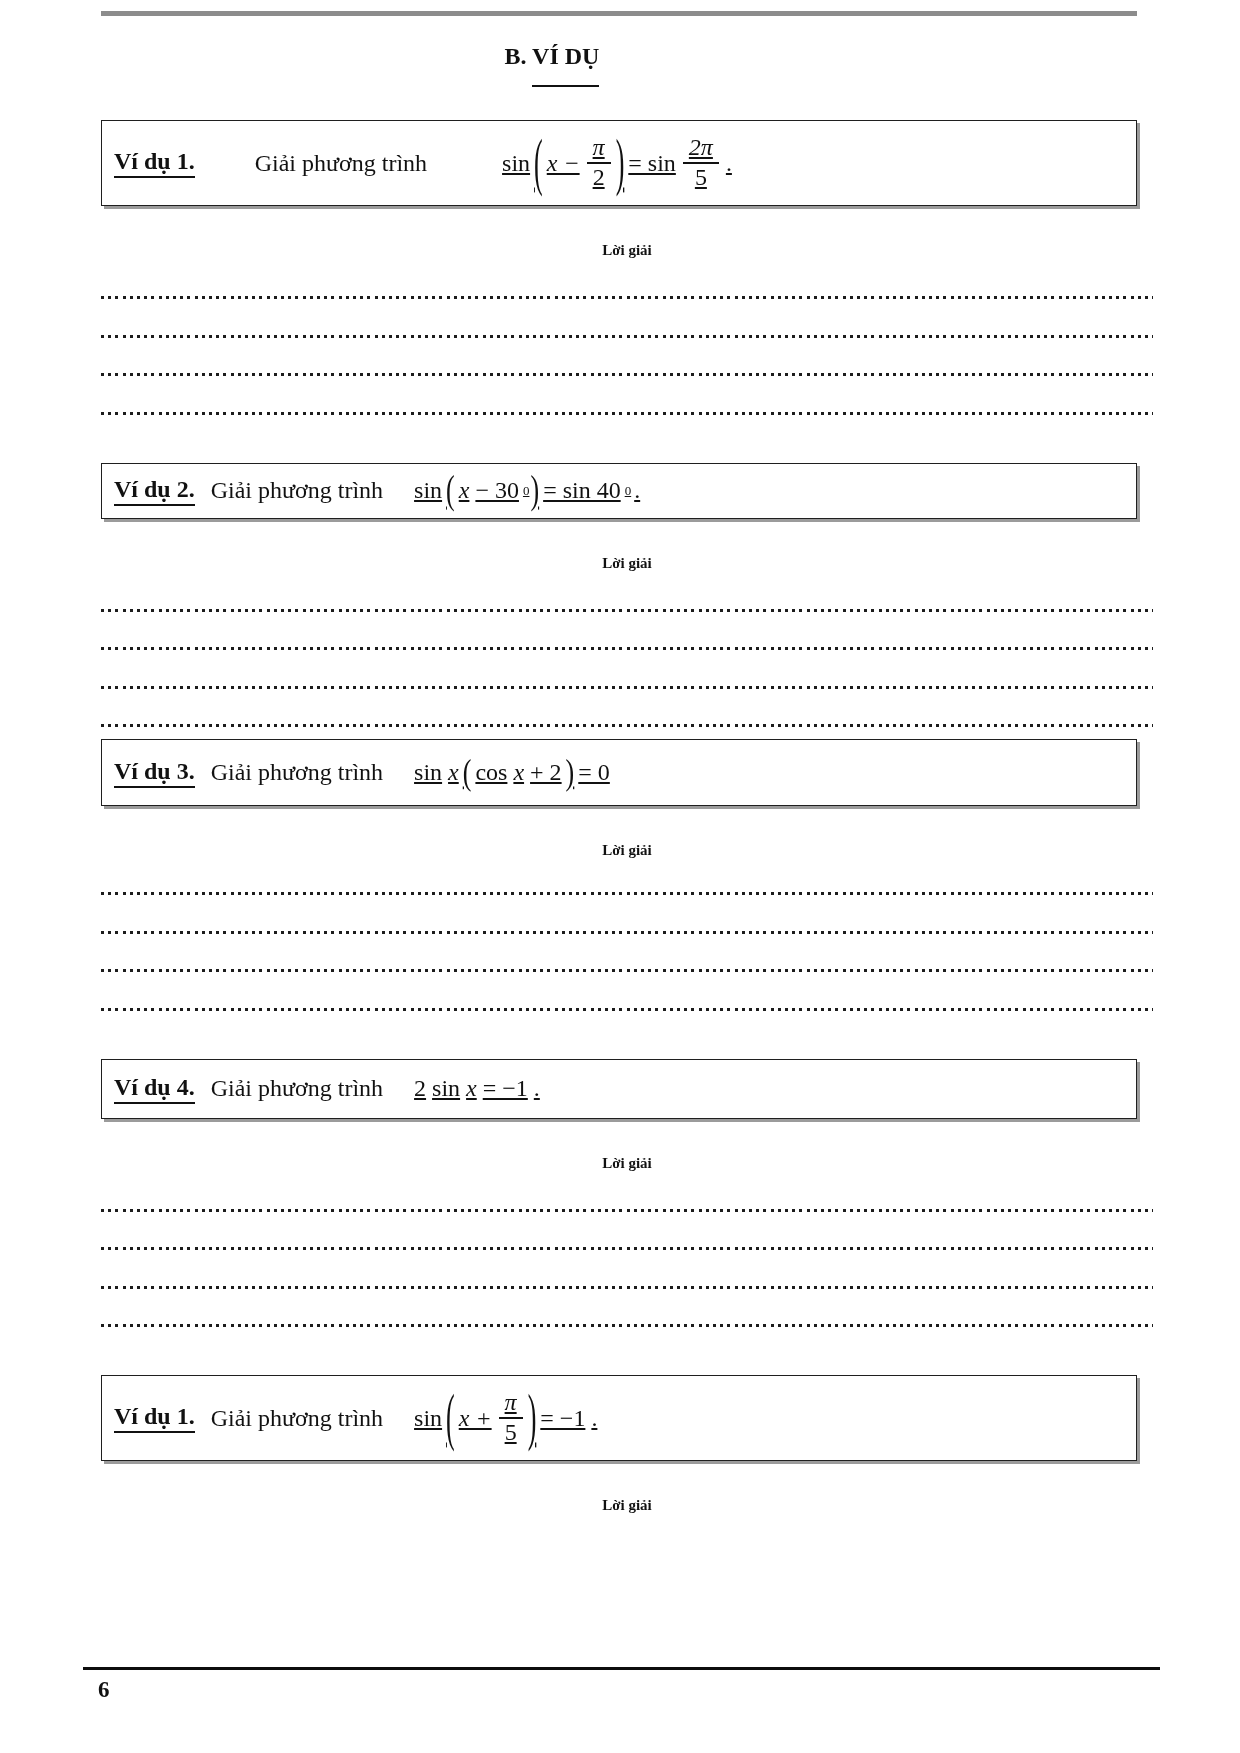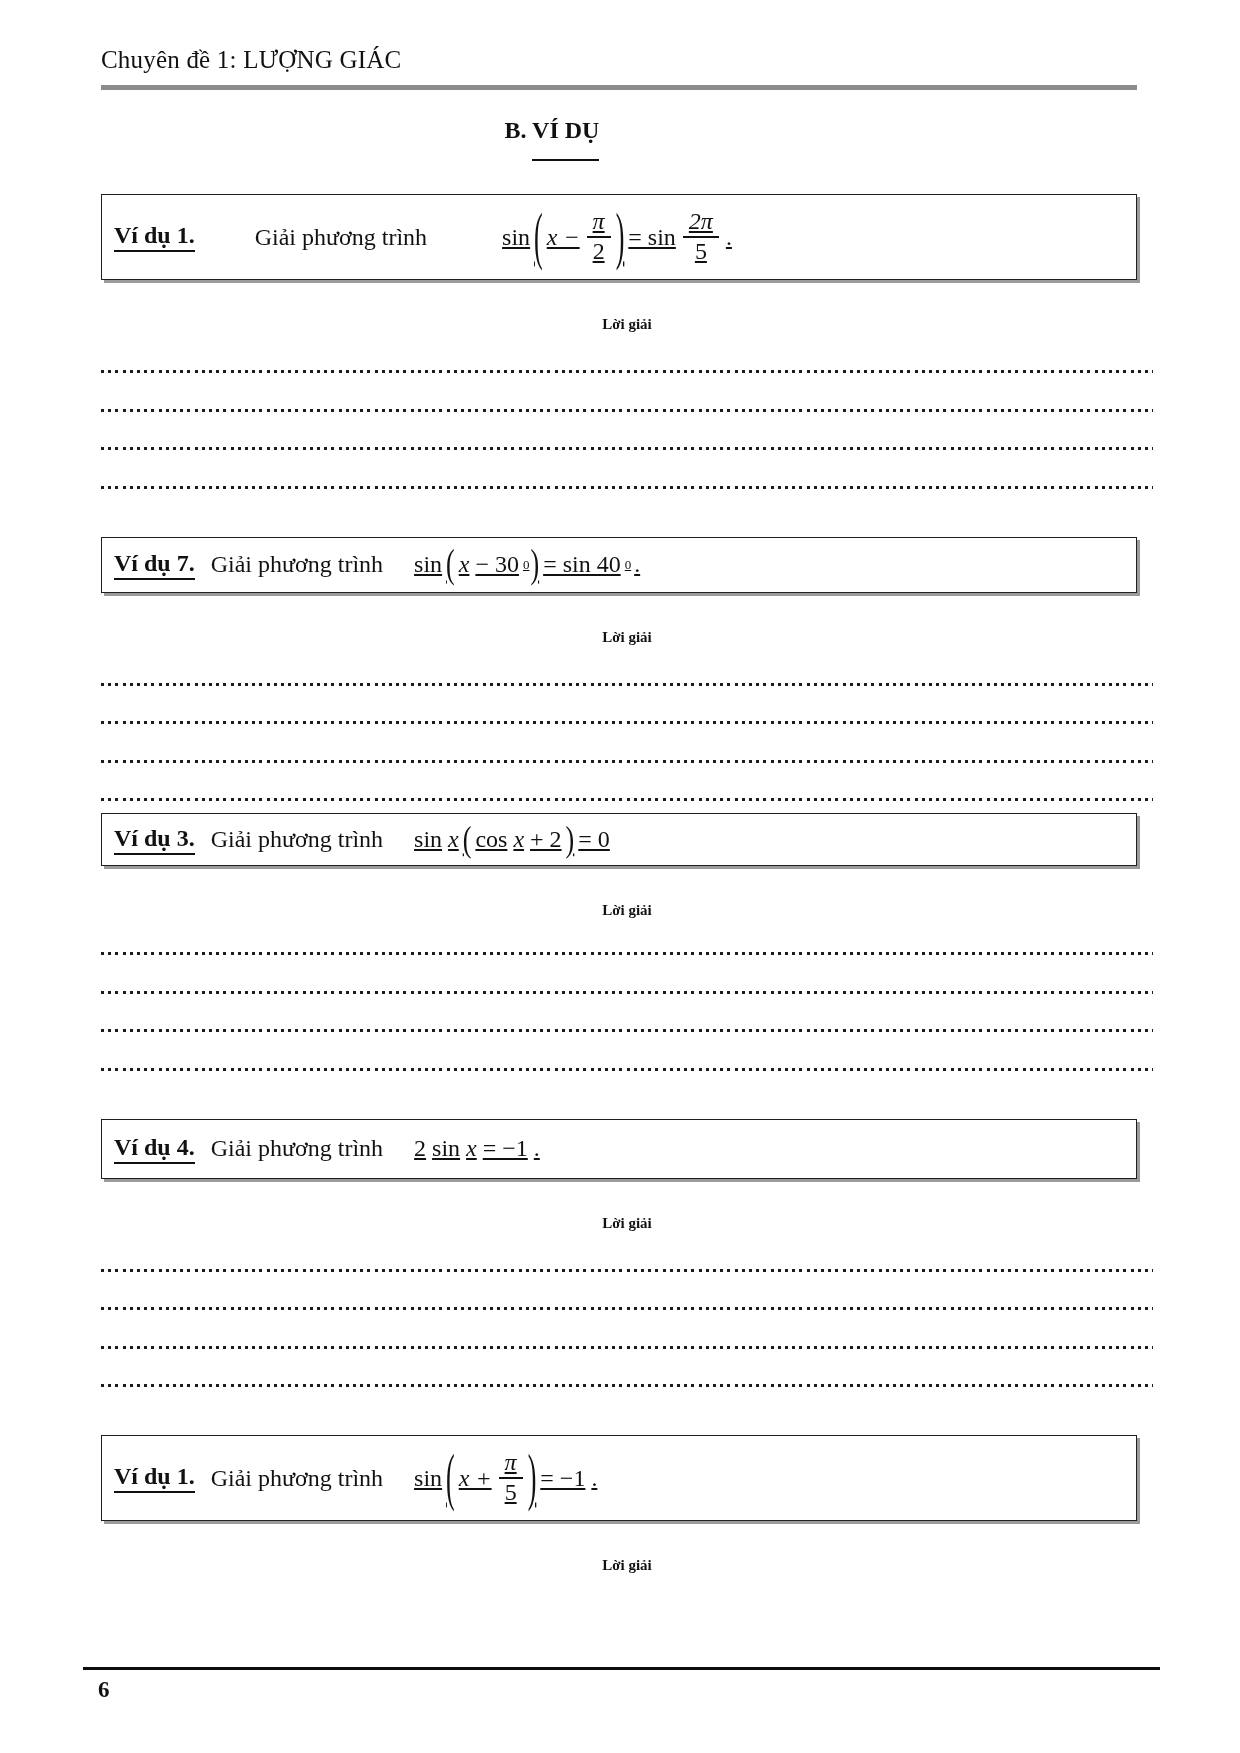--- a/index.html
+++ b/index.html
@@ -32,21 +32,21 @@
     box-shadow:3px 3px 0 #9b9b9b;
     margin-right:16px;            
     display:flex; align-items:center;
     padding:4px 10px 4px 12px;
     font-size:24px;
     overflow:visible;
     background:#fff;
   }
   .h-tall  { height:86px; }
   .h-med   { height:56px; }
-  .h-med2  { height:53px; }
+  .h-med2  { height:67px; }
   .h-short { height:60px; }
   .mt-box1 { margin-top:50px;gap:44px; }
   .mt-box  { margin-top:48px; }
   .mt-box-tight { margin-top:12px; }
 
   .ex-label { font-weight:bold; border-bottom:2.2px solid #111; padding-bottom:1px; white-space:nowrap; }
   .ex-prompt { margin-left:16px; margin-right:28px; white-space:nowrap; }
 
   
   .math { display:inline-flex; align-items:center; white-space:nowrap;text-decoration:underline; }
@@ -75,21 +75,20 @@
   .footer { position:absolute; top:1667px; left:83px; width:1077px; }
   .footer-rule { height:2.5px; background:#0d0d0d; }
   .page-number { margin-top:7px; padding-left:15px; font-size:23px; font-weight:bold; }
 </style>
 </head>
 <body>
 
 <div class="page">
   <div class="content">
 
-    <div class="doc-title">Chuyên đề 1: LƯỢNG GIÁC</div>
     <div class="title-rule"></div>
 
     <div class="section-heading"><span>B. </span><span class="underlined">VÍ DỤ</span></div>
 
     <section>
       <div class="example-box h-tall mt-box1">
         <span class="ex-label">Ví dụ 1.</span>
         <span class="ex-prompt">Giải phương trình</span>
         <span class="math">
           <span class="fn">sin</span>
@@ -112,21 +111,21 @@
       <div class="answer-lines first-gap-lg">
         <div class="dotline"></div>
         <div class="dotline"></div>
         <div class="dotline"></div>
         <div class="dotline"></div>
       </div>
     </section>
 
     <section>
       <div class="example-box h-med mt-box">
-        <span class="ex-label">Ví dụ 7.</span>
+        <span class="ex-label">Ví dụ 2.</span>
         <span class="ex-prompt">Giải phương trình</span>
         <span class="math">
           <span class="fn">sin</span>
           <span class="paren md">(</span>
           <span class="vr">x</span>
           <span class="fn">− 30</span>
           <span class="sup">0</span>
           <span class="paren md">)</span>
           <span class="fn">= sin 40</span>
           <span class="sup">0</span>

